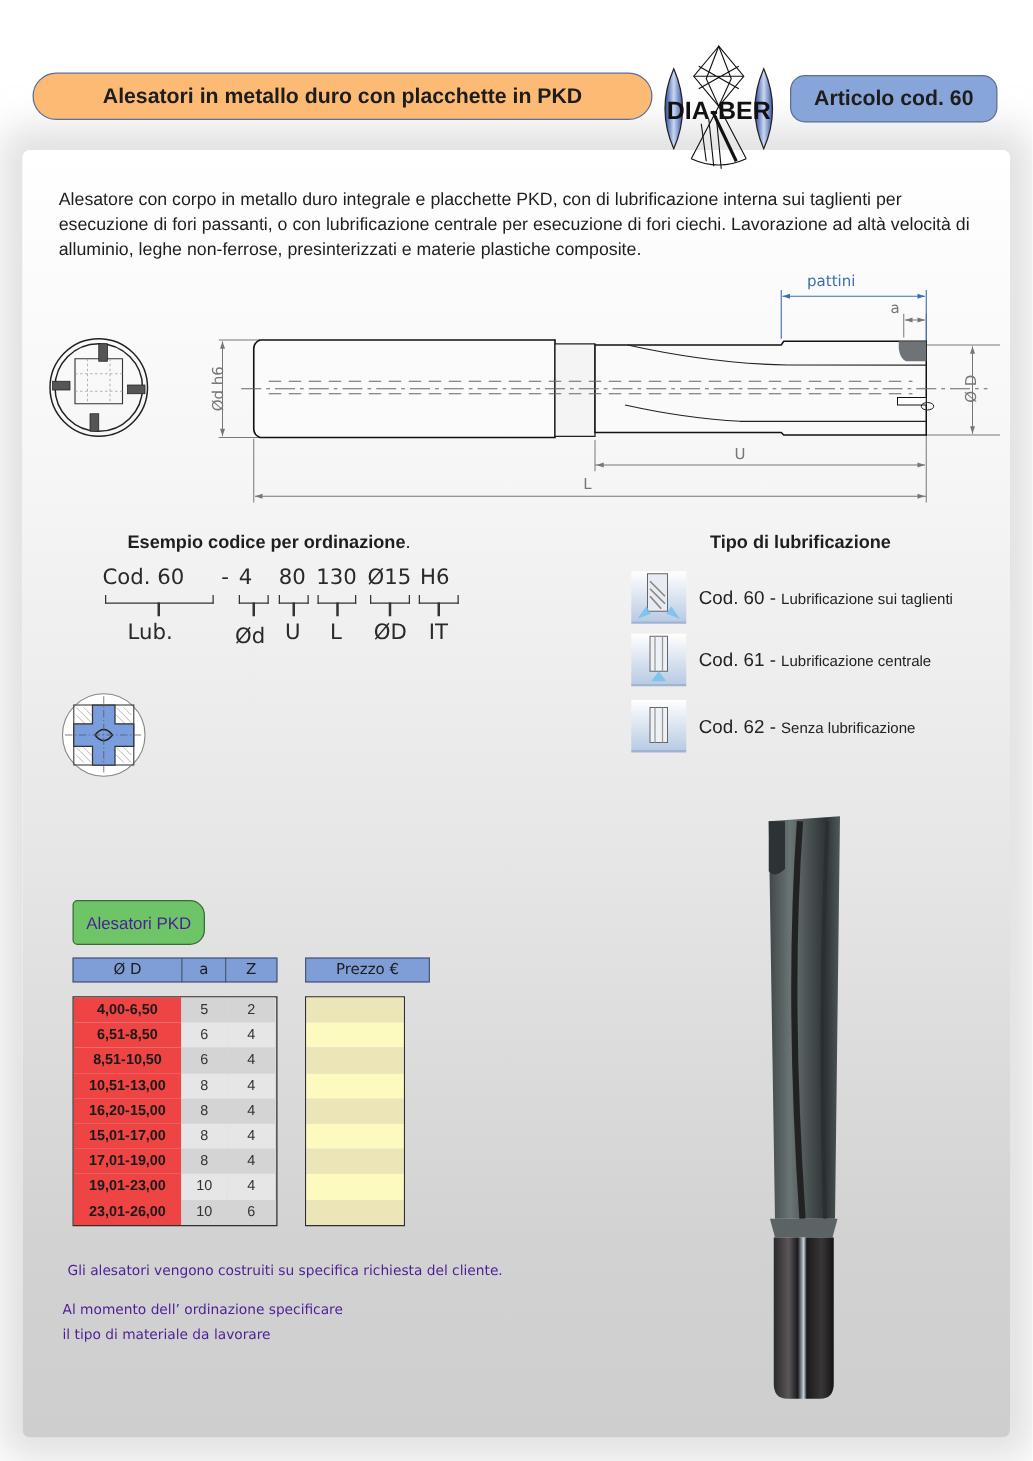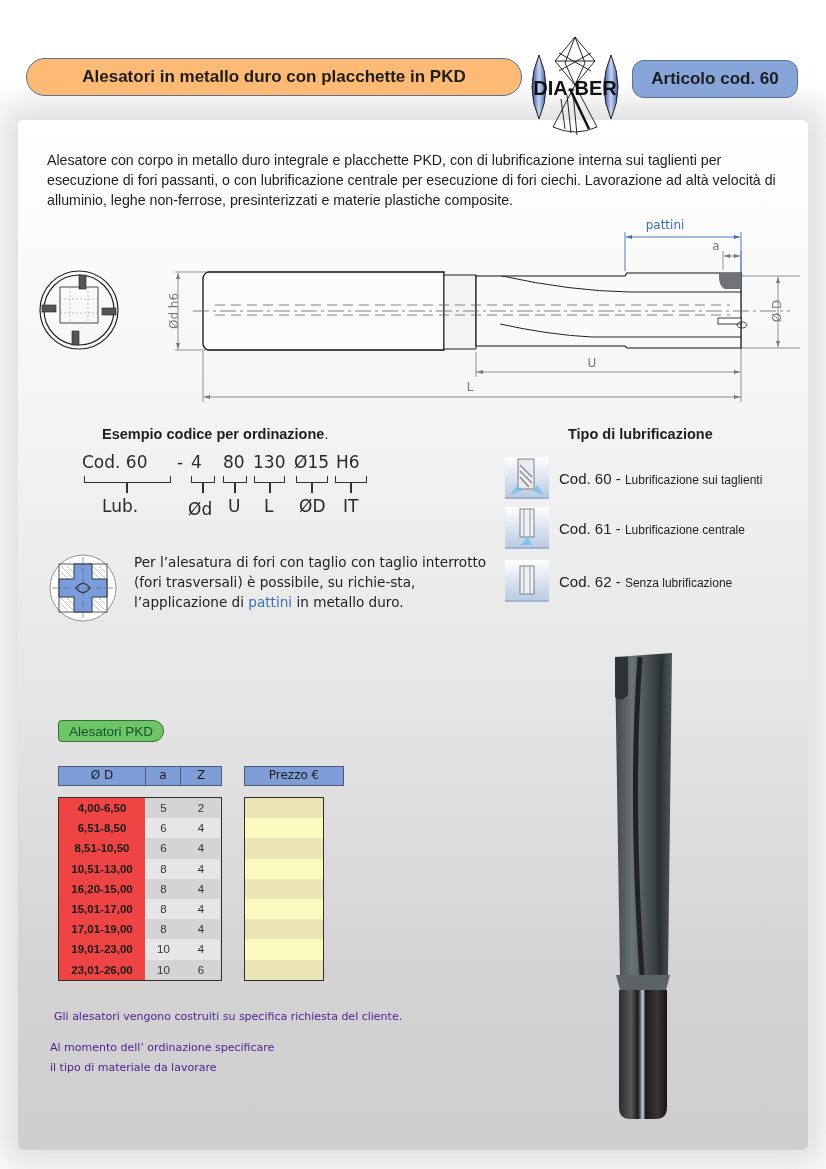--- a/index.html
+++ b/index.html
@@ -50,23 +50,23 @@
     border-bottom:2px solid #9fb4d3;
   }
   .lub-text { font-family:"Liberation Sans", sans-serif; font-size:15px; color:#222; white-space:nowrap; }
   .lub-text .small { font-size:12px; }
   .note {
     position:absolute; left:48px; top:553px; width:440px; display:flex;
   }
   .note-text { font-family:"DejaVu Sans", sans-serif; font-size:13.6px; line-height:20px; color:#222; margin-left:16px; margin-top:-1px; }
   .note-text .link { color:#3a6fb3; }
   .pkd-pill {
-    position:absolute; left:58px; top:720px; width:106px; height:22px; box-sizing:border-box;
+    position:absolute; left:58px; top:720px; width:106px; height:36px; box-sizing:border-box;
     background:#6dc567; border:1.5px solid #3a6a38; border-radius:4px 12px 12px 4px;
-    font-family:"Liberation Sans", sans-serif; font-size:13.5px; color:#14532d;
+    font-family:"Liberation Sans", sans-serif; font-size:13.5px; color:#4c1d95;
     display:flex; align-items:center; justify-content:center;
   }
   .hdr { height:20px; background:#7f9ed8; border:1.5px solid #4a5b7a; font-size:12px; color:#1c1c1c; text-align:center; box-sizing:border-box; }
   .spec-body { position:absolute; left:58px; top:797px; width:164px; border:1.5px solid #2f2f2f; box-sizing:border-box; font-family:"Liberation Sans", sans-serif; }
   .spec-row { display:flex; height:20.2px; align-items:center; font-size:11.5px; }
   .spec-row .d { width:86px; background:#ef4444; text-align:center; font-weight:bold; height:100%; display:flex; align-items:center; justify-content:center; }
   .spec-row .a { width:37px; text-align:center; height:100%; display:flex; align-items:center; justify-content:center; color:#333; }
   .spec-row .z { width:38px; text-align:center; height:100%; display:flex; align-items:center; justify-content:center; color:#333; }
   .spec-row.odd .a, .spec-row.odd .z { background:#d4d4d4; }
   .spec-row.even .a, .spec-row.even .z { background:#e6e6e6; }
@@ -268,23 +268,20 @@
       <path d="M13,13 L25,25 M13,19 L21,27 M19,13 L27,21"></path>
       <path d="M45,13 L57,25 M45,19 L53,27 M51,13 L57,19"></path>
       <path d="M13,45 L25,57 M13,51 L19,57 M19,45 L27,53"></path>
       <path d="M45,45 L57,57 M45,51 L51,57 M51,45 L57,51"></path>
     </g>
     <path d="M26,11 L44,11 L44,26 L59,26 L59,44 L44,44 L44,59 L26,59 L26,44 L11,44 L11,26 L26,26 Z" fill="#7a9ddd" stroke="#333" stroke-width="1"></path>
     <path d="M28,35 Q35,26 42,35 Q35,44 28,35" fill="none" stroke="#222" stroke-width="1.2"></path>
     <line x1="35" y1="4" x2="35" y2="66" stroke="#555" stroke-width="0.6" stroke-dasharray="6 2 1 2"></line>
     <line x1="4" y1="35" x2="66" y2="35" stroke="#555" stroke-width="0.6" stroke-dasharray="6 2 1 2"></line>
   </svg>
-  <div class="note-text">
-    <span>Per l’alesatura di fori con taglio con taglio interrotto (fori trasversali) è possibile, su richie-sta, l’applicazione di </span><span class="link">pattini</span><span> in metallo duro.</span>
-  </div>
 </div>
 
 <div class="pkd-pill">Alesatori PKD</div>
 
 <div class="hdr" style="position:absolute; left:58px; top:766px; width:88px; line-height:17px;">Ø D</div>
 <div class="hdr" style="position:absolute; left:145px; top:766px; width:36px; line-height:17px;">a</div>
 <div class="hdr" style="position:absolute; left:180px; top:766px; width:42px; line-height:17px;">Z</div>
 <div class="hdr" style="position:absolute; left:244px; top:766px; width:100px; line-height:17px;">Prezzo €</div>
 
 <div class="spec-body">

